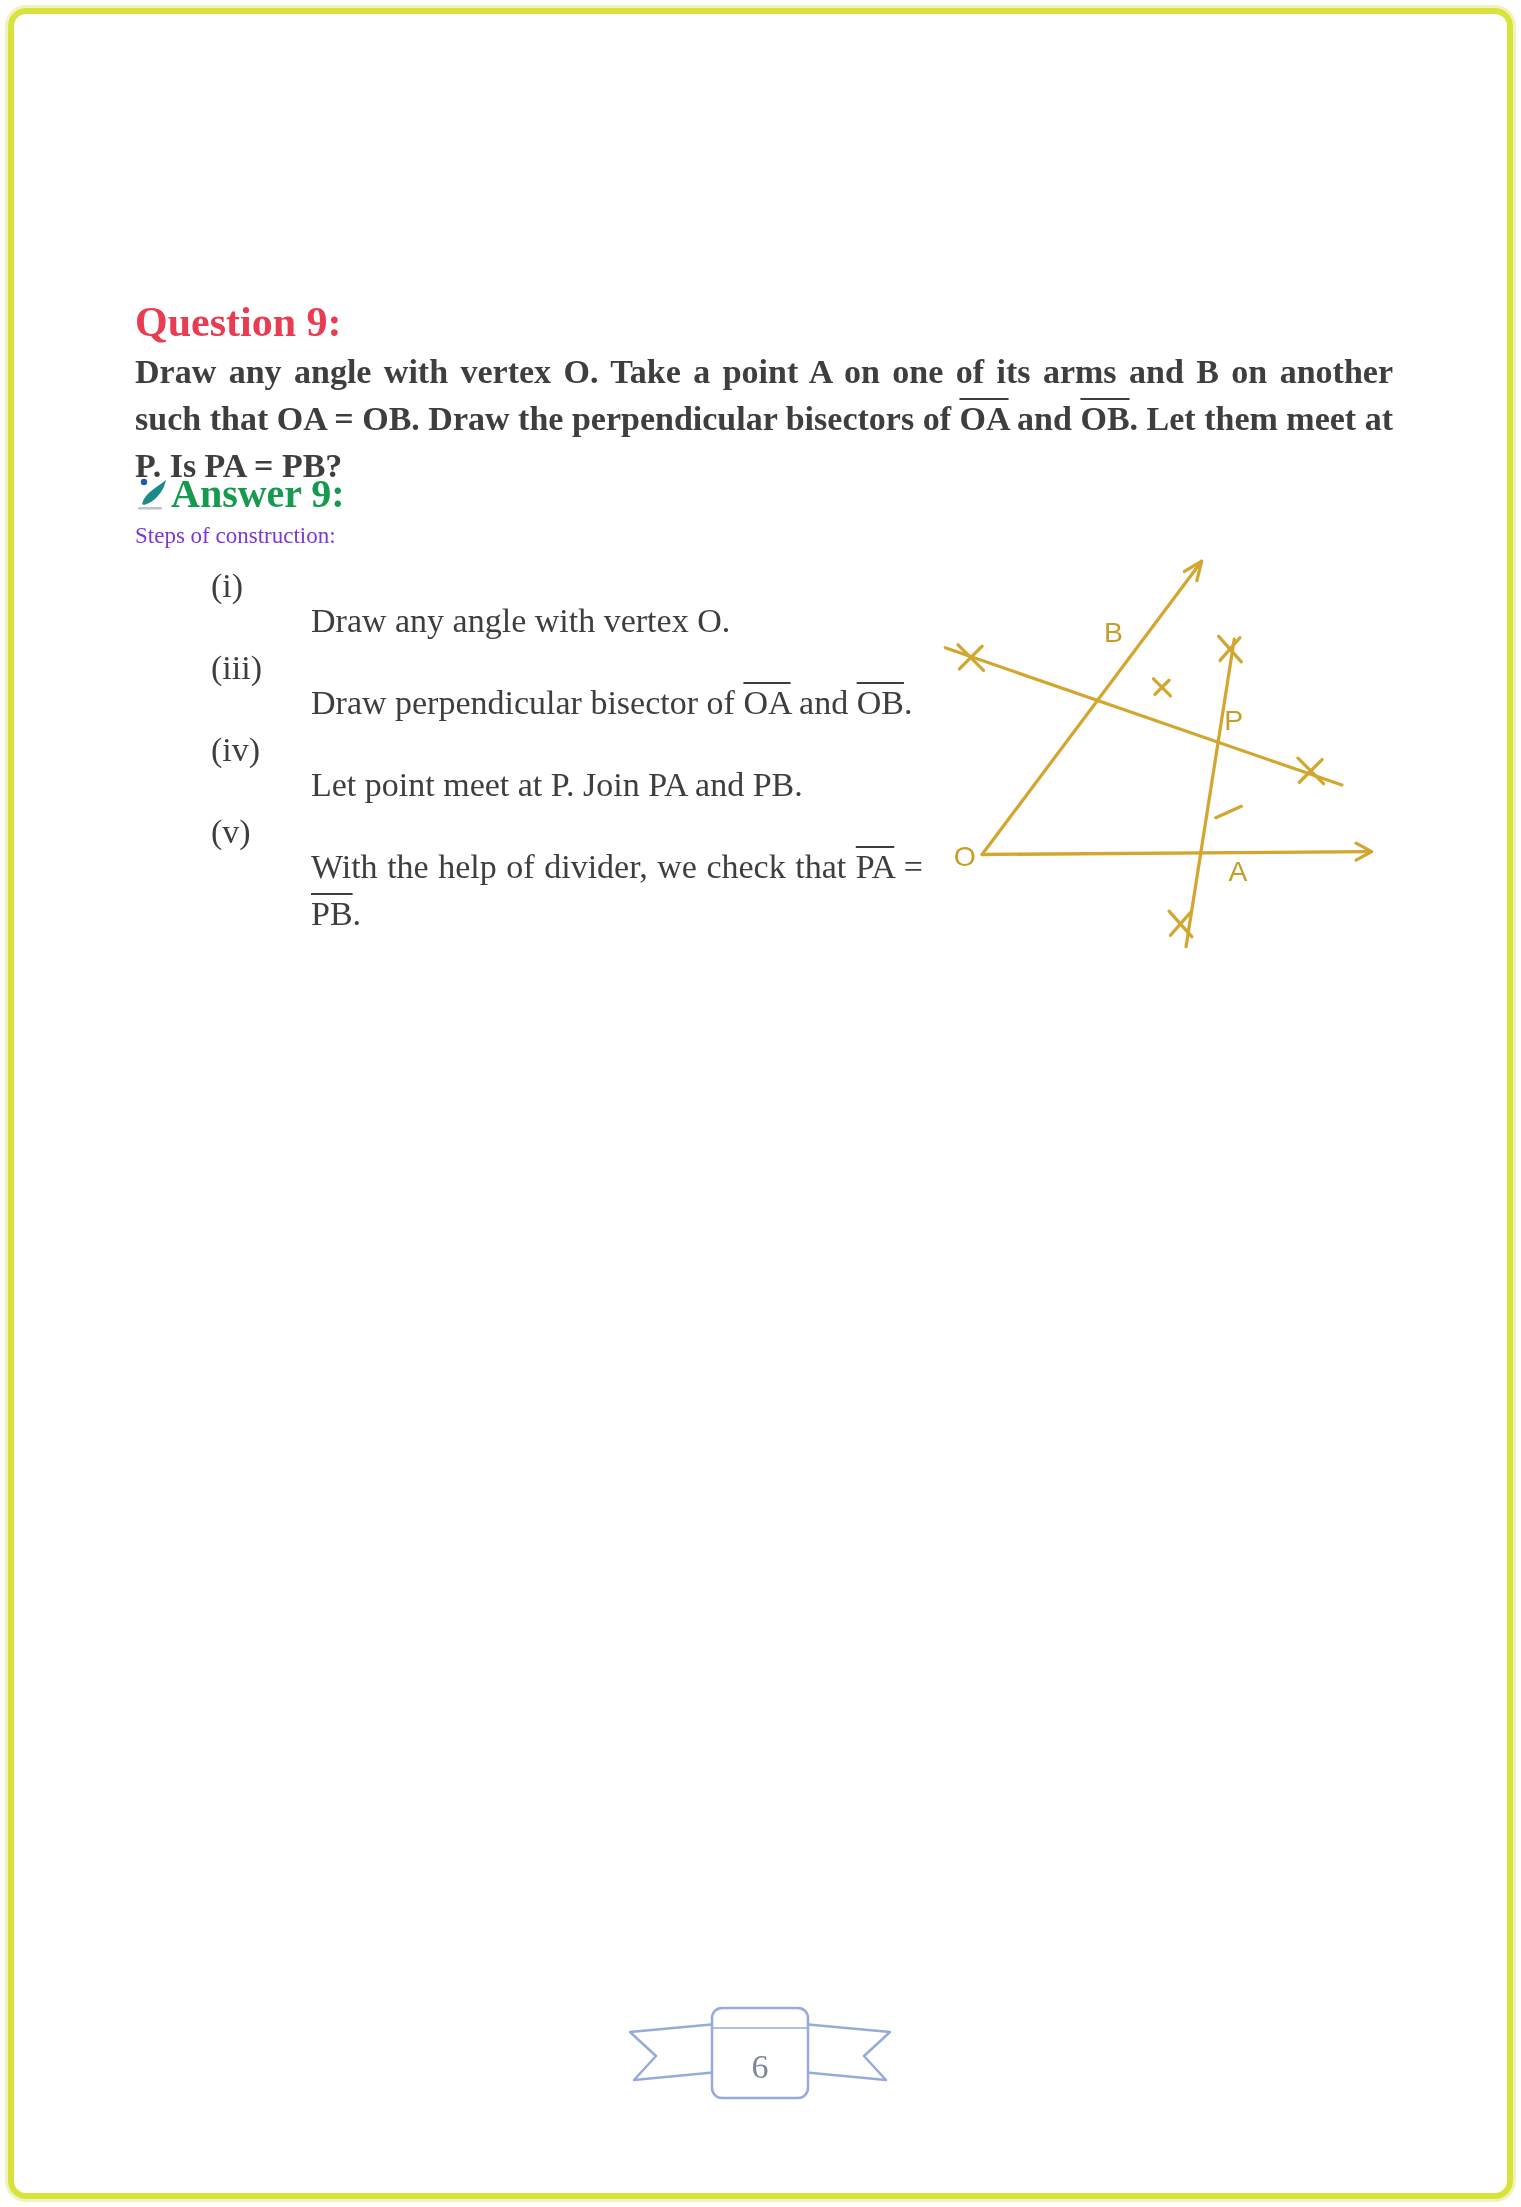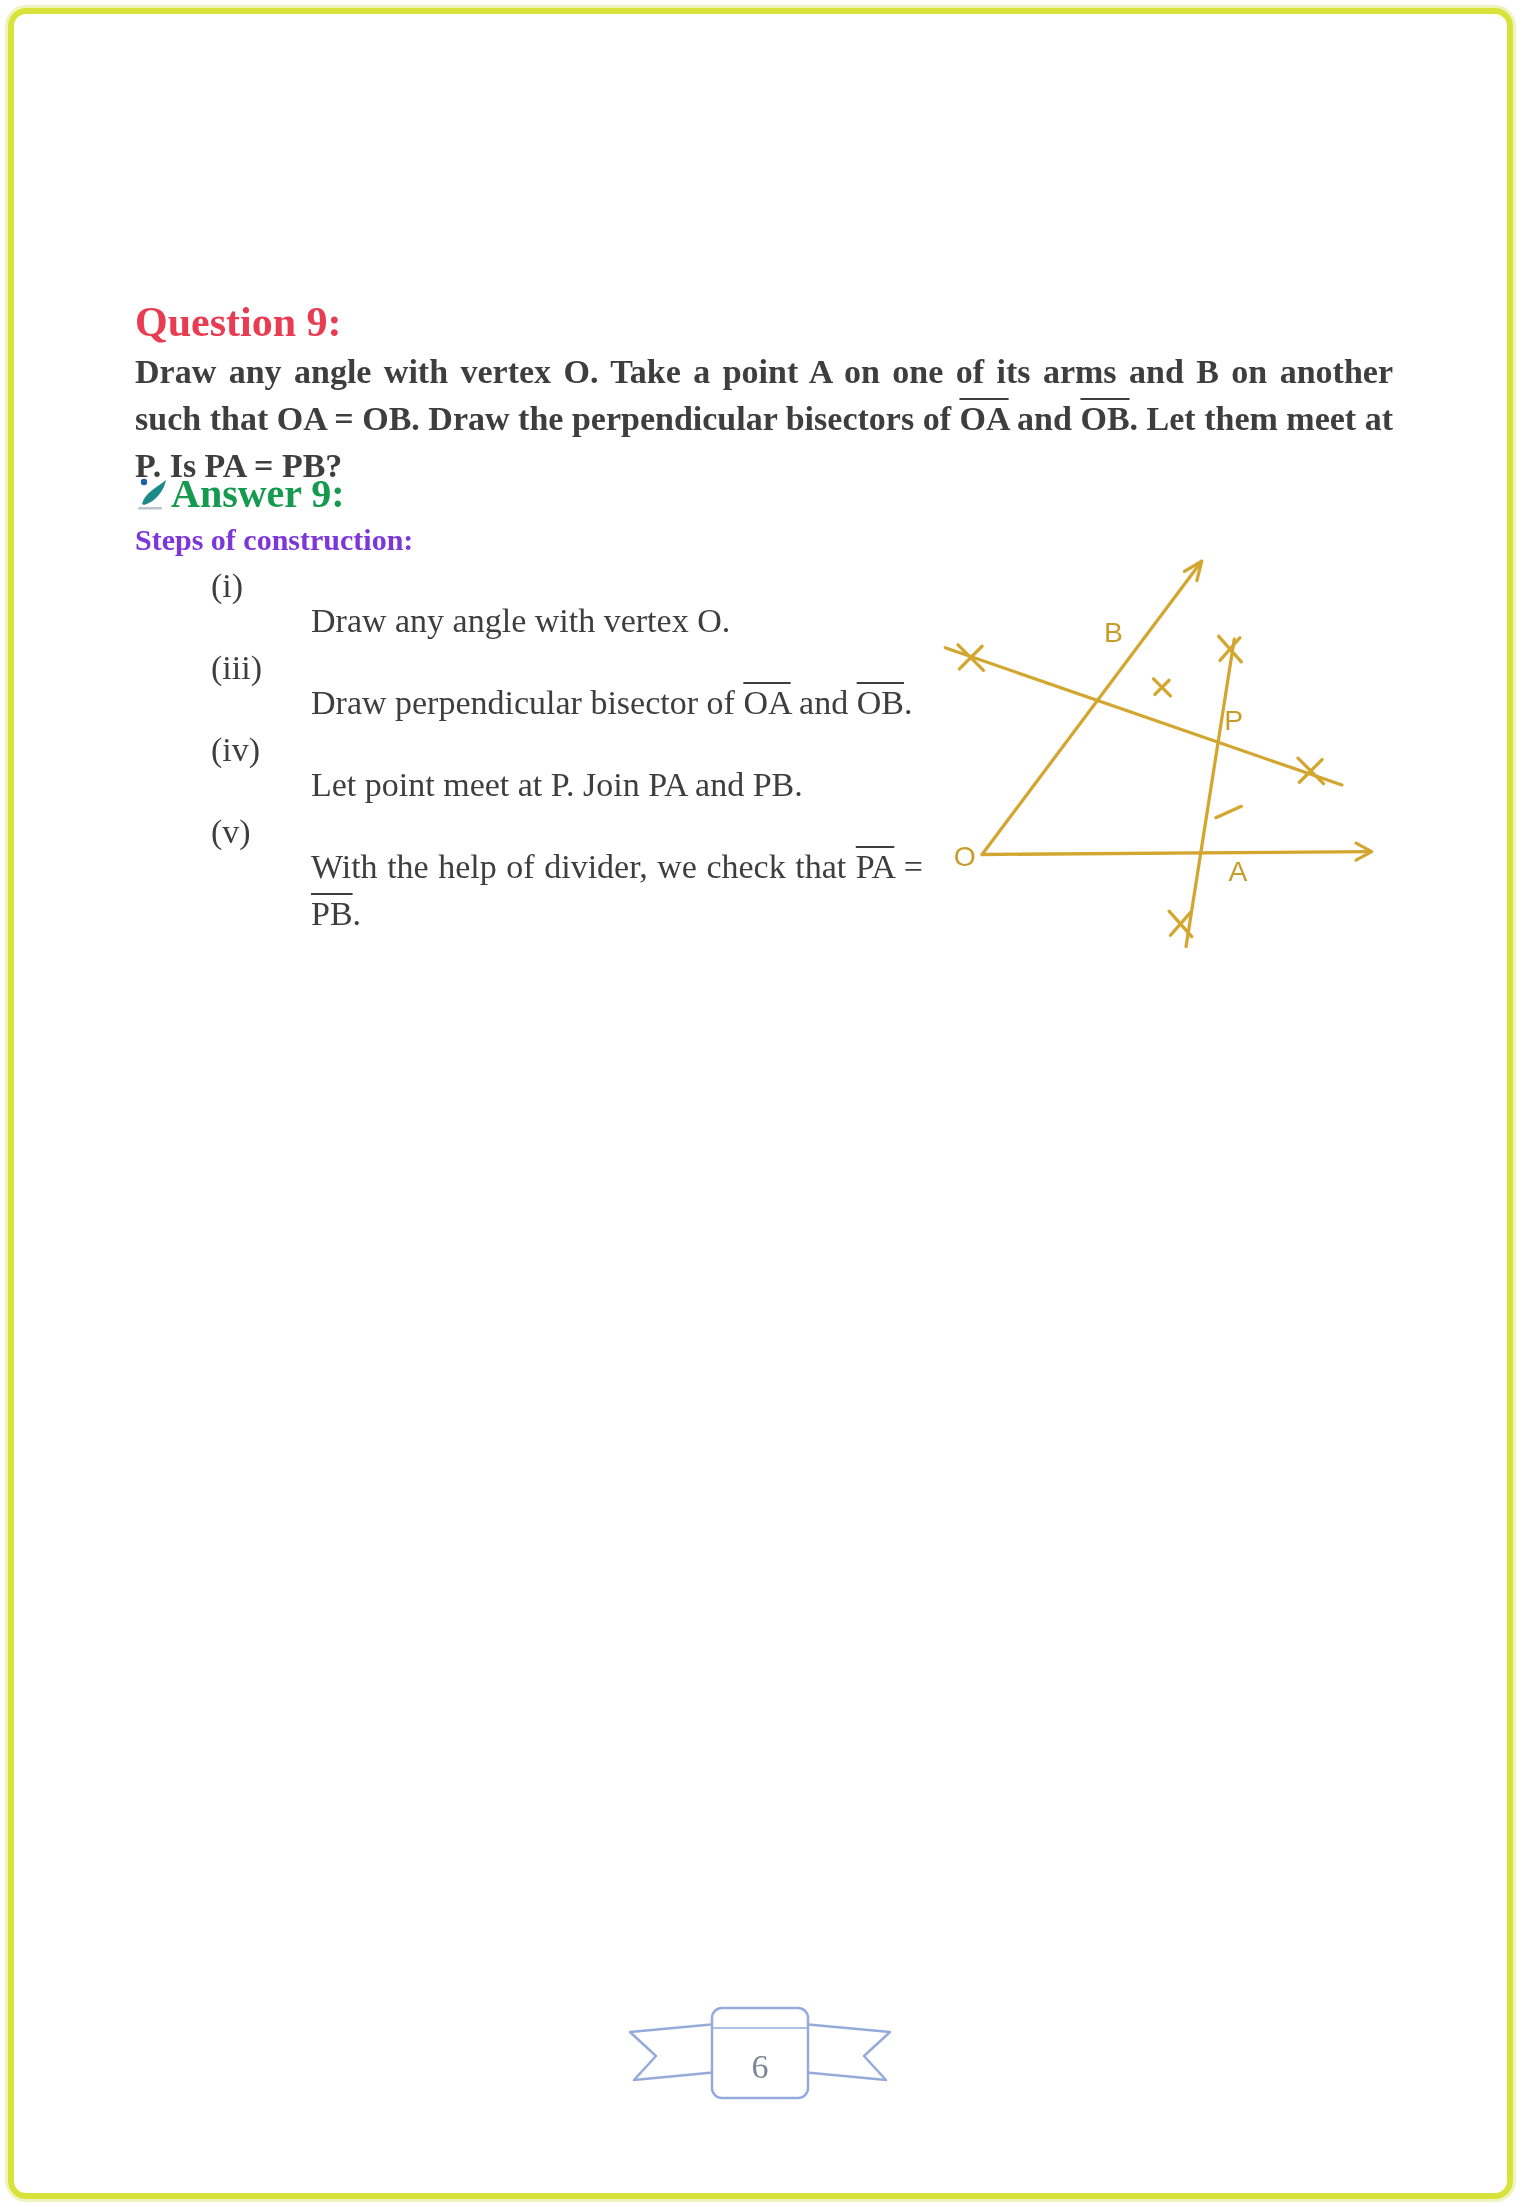--- a/index.html
+++ b/index.html
@@ -56,22 +56,22 @@
   }
   .answer-heading {
     font-size: 40px;
     font-weight: bold;
     color: #169a4f;
   }
   .steps-heading {
     position: absolute;
     left: 135px;
     top: 523px;
-    font-size: 30px;
-    font-weight: bold;
+    font-size: 23px;
+    font-weight: normal;
     color: #7c36d9;
   }
   .steps {
     position: absolute;
     left: 211px;
     top: 562px;
     width: 712px;
   }
   .step {
     display: flex;

